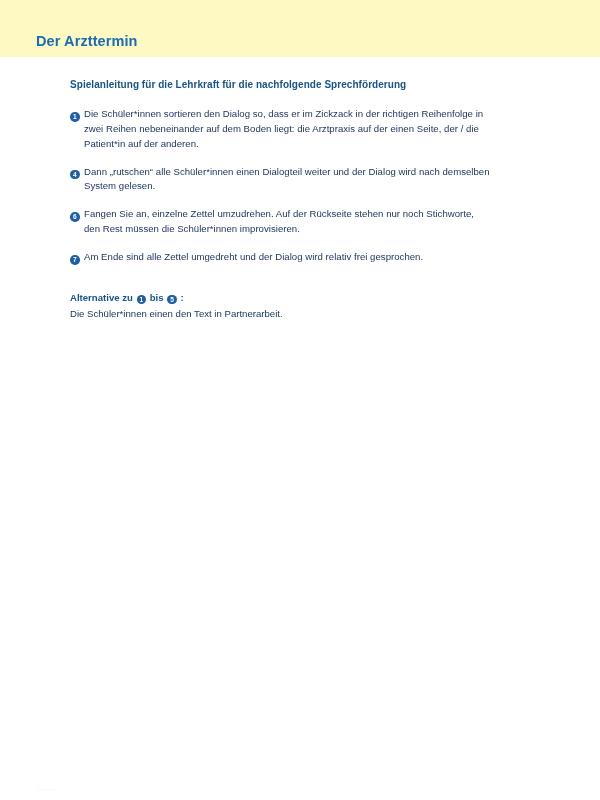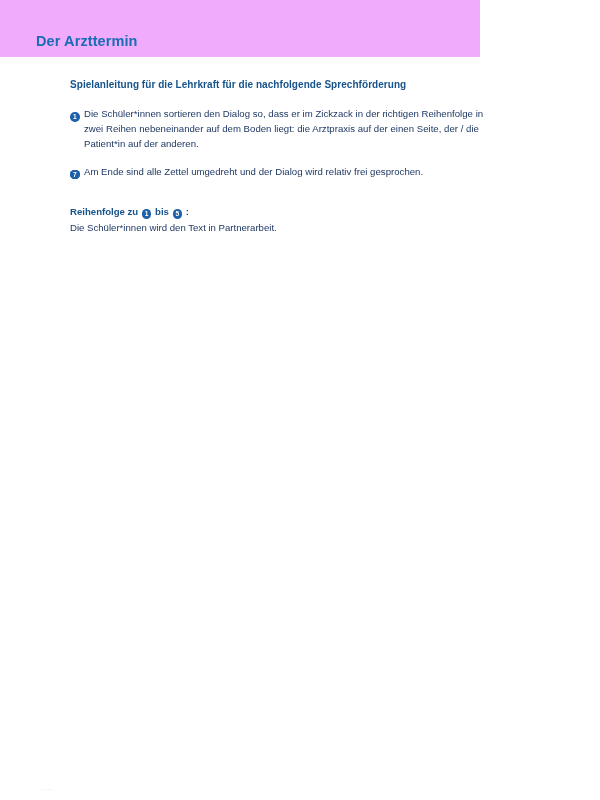--- a/index.html
+++ b/index.html
@@ -15,23 +15,23 @@
     overflow: hidden;
     position: relative;
     -webkit-font-smoothing: antialiased;
   }
 
   
   .header-band {
     position: absolute;
     left: 0;
     top: 0;
-    width: 480px;
+    width: 600px;
     height: 57px;
-    background: #f0abfc;
+    background: #fef9c3;
   }
   .page-title {
     position: absolute;
     left: 36px;
     top: 33px;
     font-size: 14.5px;
     font-weight: bold;
     color: #1a6cb5;
     letter-spacing: 0.1px;
     white-space: nowrap;
@@ -141,37 +141,44 @@
 
     <li class="step">
       <span class="badge-slot">
         <span class="num-badge">1</span>
       </span>
       <span>Die Schüler*innen sortieren den Dialog so, dass er im Zickzack in der richtigen Reihenfolge in zwei Reihen nebeneinander auf dem Boden liegt: die Arztpraxis auf der einen Seite, der / die Patient*in auf der anderen.</span>
     </li>
 
 
 
+    <li class="step">
+      <span class="badge-slot">
+        <span class="num-badge">4</span>
+      </span>
+      <span>Dann „rutschen“ alle Schüler*innen einen Dialogteil weiter und der Dialog wird nach demselben System gelesen.</span>
+    </li>
 
 
     <li class="step">
       <span class="badge-slot">
         <span class="num-badge">6</span>
       </span>
+      <span>Fangen Sie an, einzelne Zettel umzudrehen. Auf der Rückseite stehen nur noch Stichworte, den Rest müssen die Schüler*innen improvisieren.</span>
     </li>
 
     <li class="step">
       <span class="badge-slot">
         <span class="num-badge">7</span>
       </span>
       <span>Am Ende sind alle Zettel umgedreht und der Dialog wird relativ frei gesprochen.</span>
     </li>
 
   </ol>
 
   <div class="alternative">
-    <div class="alternative-head"><span>Reihenfolge zu </span><span class="num-badge inline">1</span><span> bis </span><span class="num-badge inline">5</span><span> :</span></div>
-    <div class="alternative-body">Die Schüler*innen wird den Text in Partnerarbeit.</div>
+    <div class="alternative-head"><span>Alternative zu </span><span class="num-badge inline">1</span><span> bis </span><span class="num-badge inline">5</span><span> :</span></div>
+    <div class="alternative-body">Die Schüler*innen einen den Text in Partnerarbeit.</div>
   </div>
 
 </div>
 
 <div class="footer-mark">—  —</div>
 
 </body></html>

